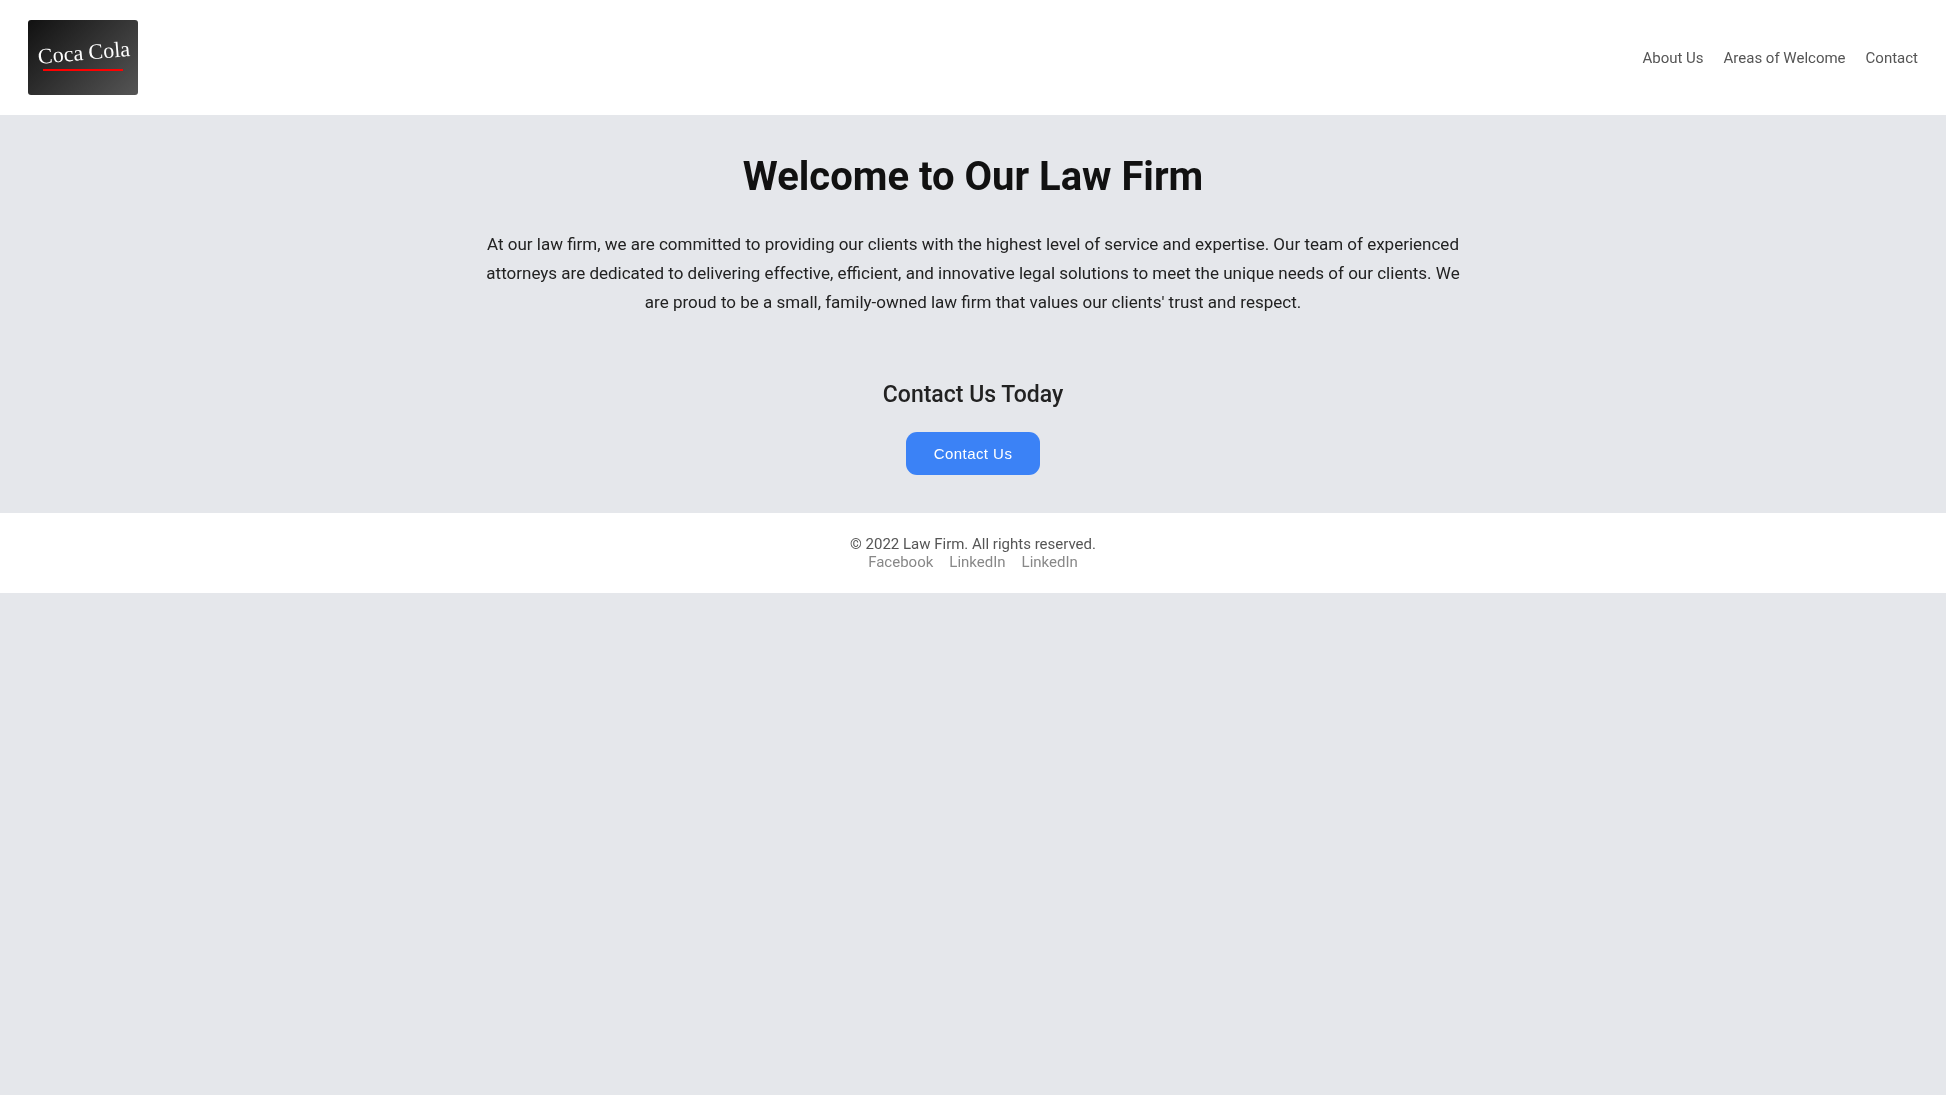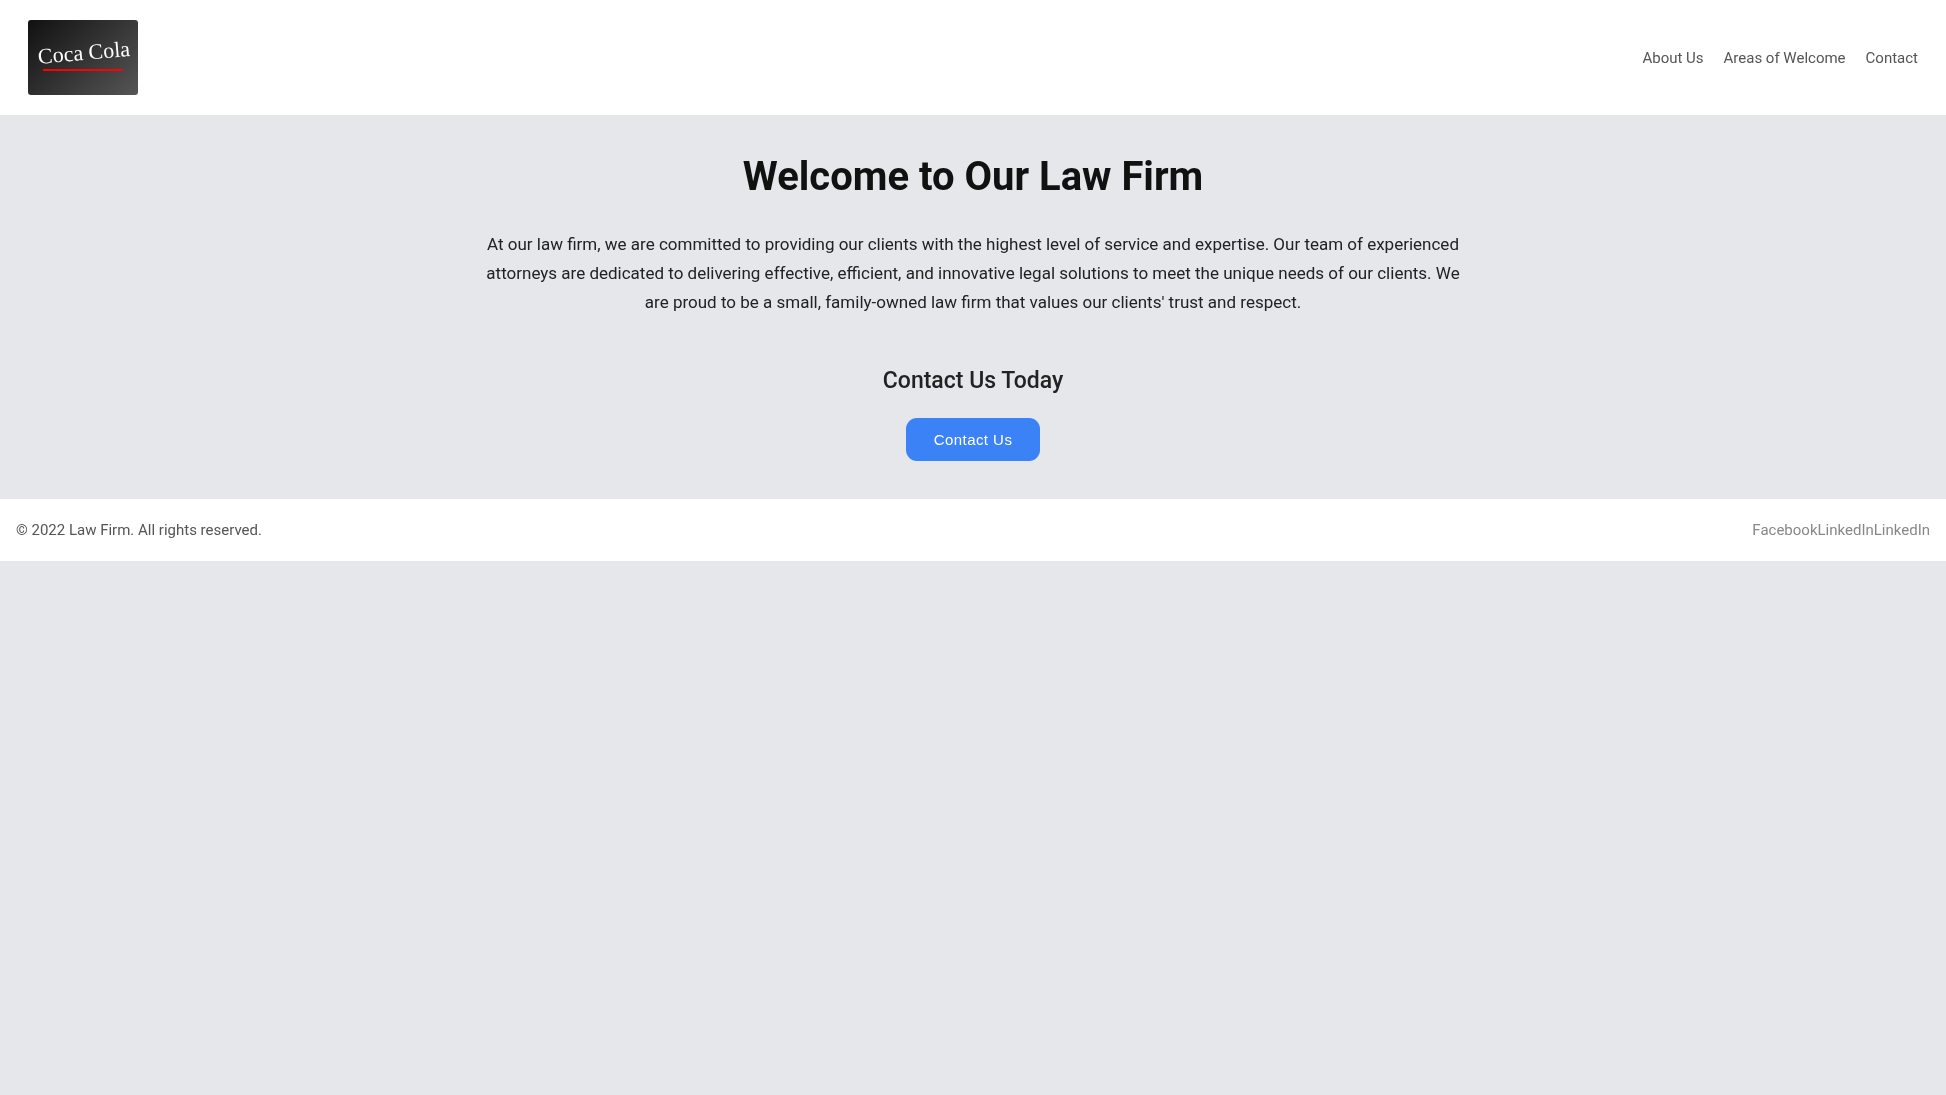--- a/index.html
+++ b/index.html
@@ -75,21 +75,21 @@
       font-size: 40px;
       font-weight: 700;
       margin-bottom: 30px;
       color: #111;
     }
 
     .hero-description {
       font-size: 17px;
       line-height: 1.7;
       color: #222;
-      margin-bottom: 50px;
+      margin-bottom: 64px;
     }
 
     .cta-section {
       text-align: center;
     }
 
     .cta-heading {
       font-size: 23px;
       font-weight: 500;
       color: #222;
@@ -103,34 +103,36 @@
       padding: 13px 28px;
       font-size: 15px;
       border-radius: 11px;
       cursor: pointer;
       letter-spacing: 0.03em;
     }
 
     
     footer {
       background-color: #fff;
-      padding: 22px 16px;
+      padding: 22px 42px;
       display: flex;
       justify-content: space-between;
       align-items: center;
       border-top: 1px solid #e5e7eb;
+      flex-direction: column;
     }
 
     .footer-copyright {
       font-size: 15px;
       color: #555;
     }
 
     .footer-social {
       display: flex;
+      gap: 16px;
     }
 
     .footer-social a {
       text-decoration: none;
       color: #888;
       font-size: 15px;
     }
   </style>
 </head>
 <body>

